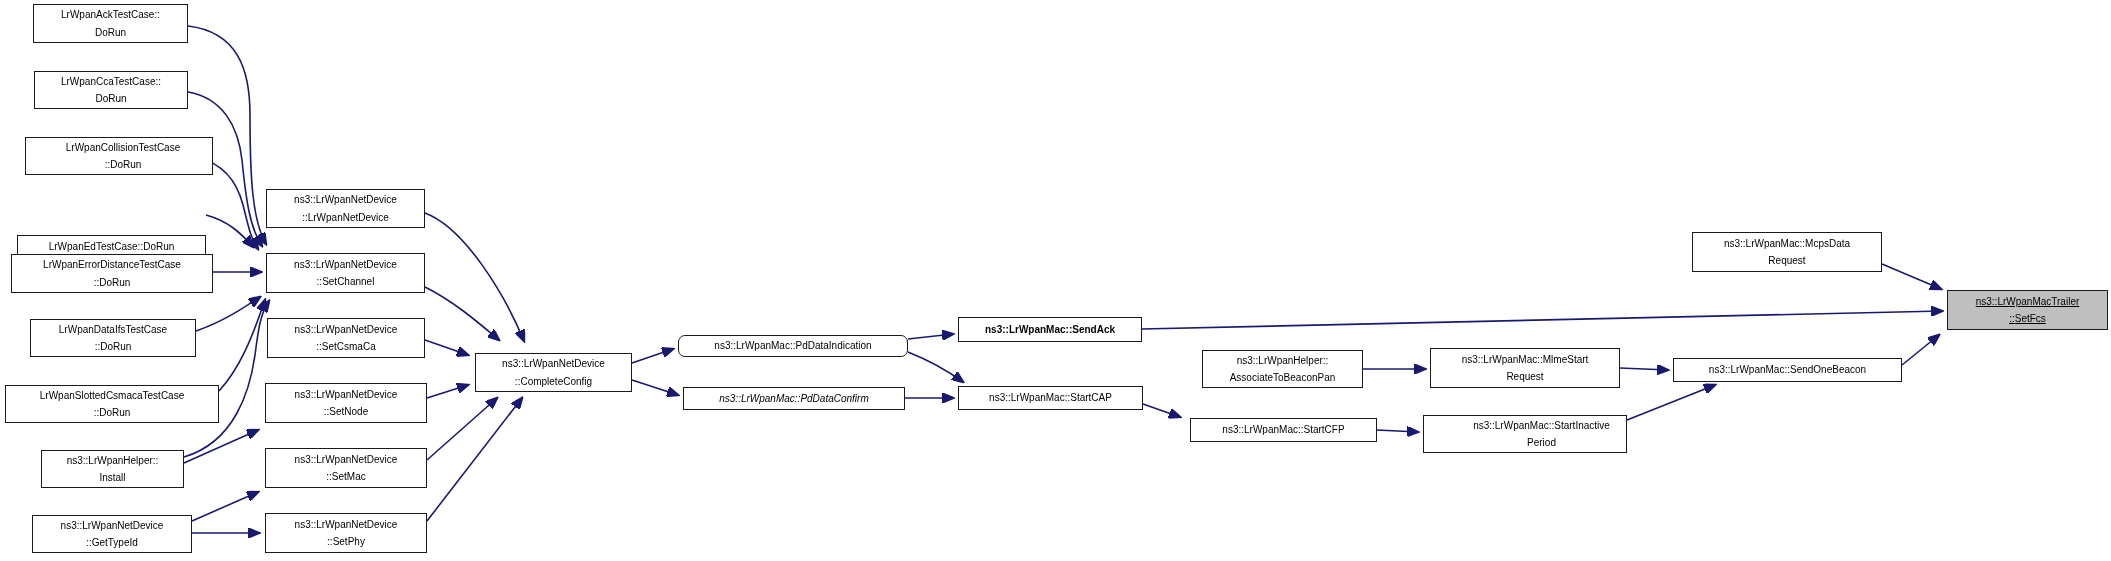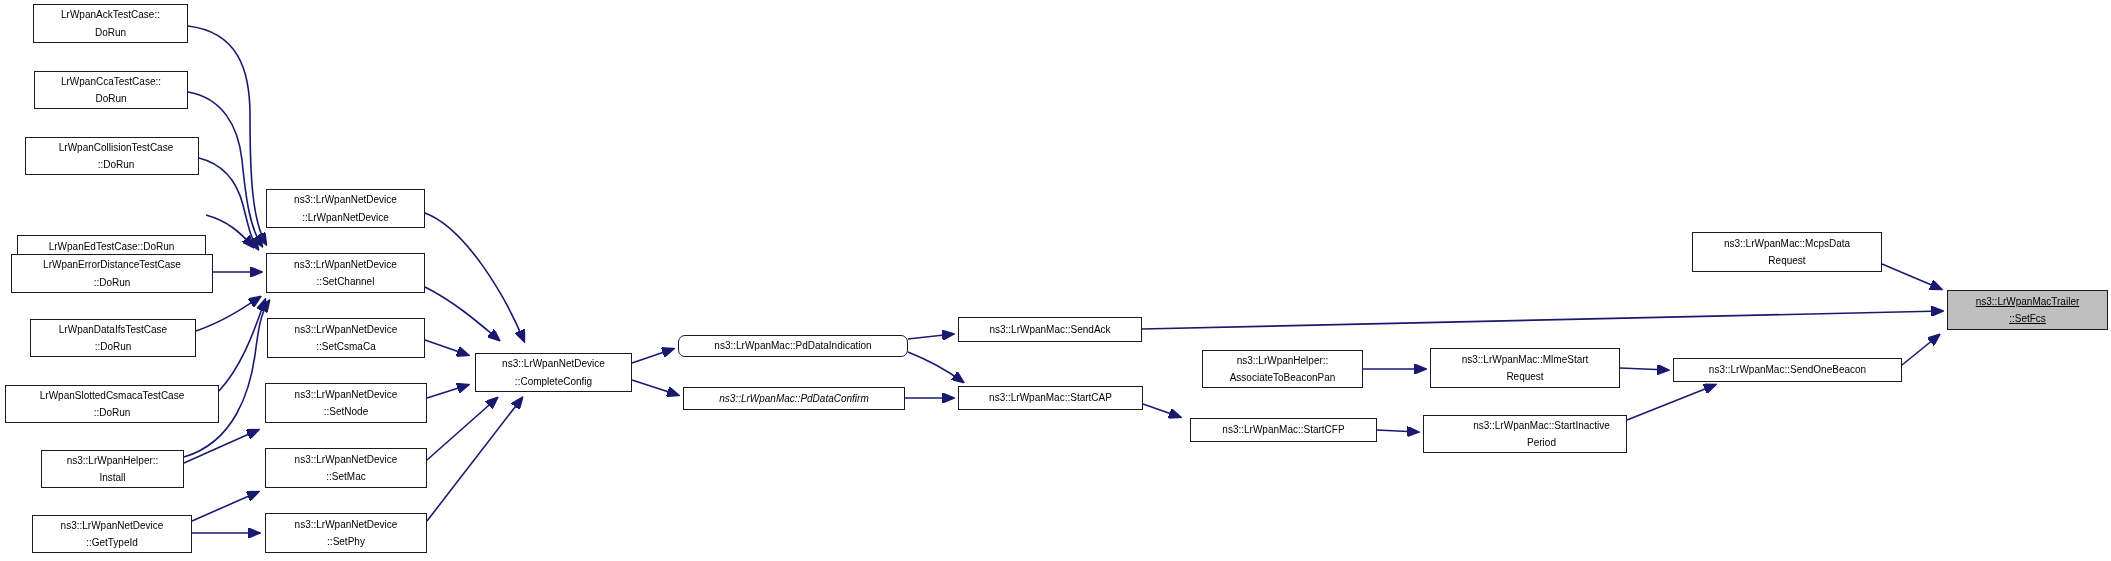--- a/index.html
+++ b/index.html
@@ -66,21 +66,21 @@
     <path marker-end="url(#arrow)" d="M 1377 430 L 1418 432"></path>
     <path marker-end="url(#arrow)" d="M 1627 420 L 1715 385"></path>
     <path marker-end="url(#arrow)" d="M 1902 365 L 1939 335"></path>
     <path marker-end="url(#arrow)" d="M 1882 264 L 1941 289"></path>
   </svg>
 
   <div class="node" style="left:33px;  top:4px;   width:155px; height:39px;">LrWpanAckTestCase::
 DoRun</div>
   <div class="node" style="left:34px;  top:71px;  width:154px; height:38px;">LrWpanCcaTestCase::
 DoRun</div>
-  <div class="node" style="left:25px;  top:137px; width:174px; height:38px;padding-left:8px;">LrWpanCollisionTestCase
+  <div class="node" style="left:25px;  top:137px; width:188px; height:38px;padding-left:8px;">LrWpanCollisionTestCase
 ::DoRun</div>
   <div class="node" style="left:17px;  top:203px; width:189px; height:23px;margin-top:32px;">LrWpanEdTestCase::DoRun</div>
   <div class="node" style="left:11px;  top:254px; width:202px; height:39px;">LrWpanErrorDistanceTestCase
 ::DoRun</div>
   <div class="node" style="left:30px;  top:319px; width:166px; height:38px;">LrWpanDataIfsTestCase
 ::DoRun</div>
   <div class="node" style="left:5px;   top:385px; width:214px; height:38px;">LrWpanSlottedCsmacaTestCase
 ::DoRun</div>
   <div class="node" style="left:41px;  top:450px; width:143px; height:38px;">ns3::LrWpanHelper::
 Install</div>
@@ -99,21 +99,21 @@
 ::SetMac</div>
   <div class="node" style="left:265px; top:513px; width:162px; height:40px;">ns3::LrWpanNetDevice
 ::SetPhy</div>
 
   <div class="node" style="left:475px; top:353px; width:157px; height:39px;">ns3::LrWpanNetDevice
 ::CompleteConfig</div>
 
   <div class="node" style="left:678px; top:335px; width:230px; height:22px;border-radius:7px;">ns3::LrWpanMac::PdDataIndication</div>
   <div class="node" style="left:683px; top:387px; width:222px; height:23px;font-style:italic;">ns3::LrWpanMac::PdDataConfirm</div>
 
-  <div class="node" style="left:958px; top:317px; width:184px; height:25px;">ns3::LrWpanMac::SendAck</div>
+  <div class="node" style="left:958px; top:317px; width:184px; height:25px;font-weight:bold;">ns3::LrWpanMac::SendAck</div>
   <div class="node" style="left:958px; top:386px; width:185px; height:24px;">ns3::LrWpanMac::StartCAP</div>
 
   <div class="node" style="left:1202px;top:350px; width:161px; height:38px;">ns3::LrWpanHelper::
 AssociateToBeaconPan</div>
   <div class="node" style="left:1190px;top:418px; width:187px; height:24px;">ns3::LrWpanMac::StartCFP</div>
 
   <div class="node" style="left:1430px;top:348px; width:190px; height:40px;">ns3::LrWpanMac::MlmeStart
 Request</div>
   <div class="node" style="left:1423px;top:415px; width:204px; height:38px;padding-left:33px;">ns3::LrWpanMac::StartInactive
 Period</div>

